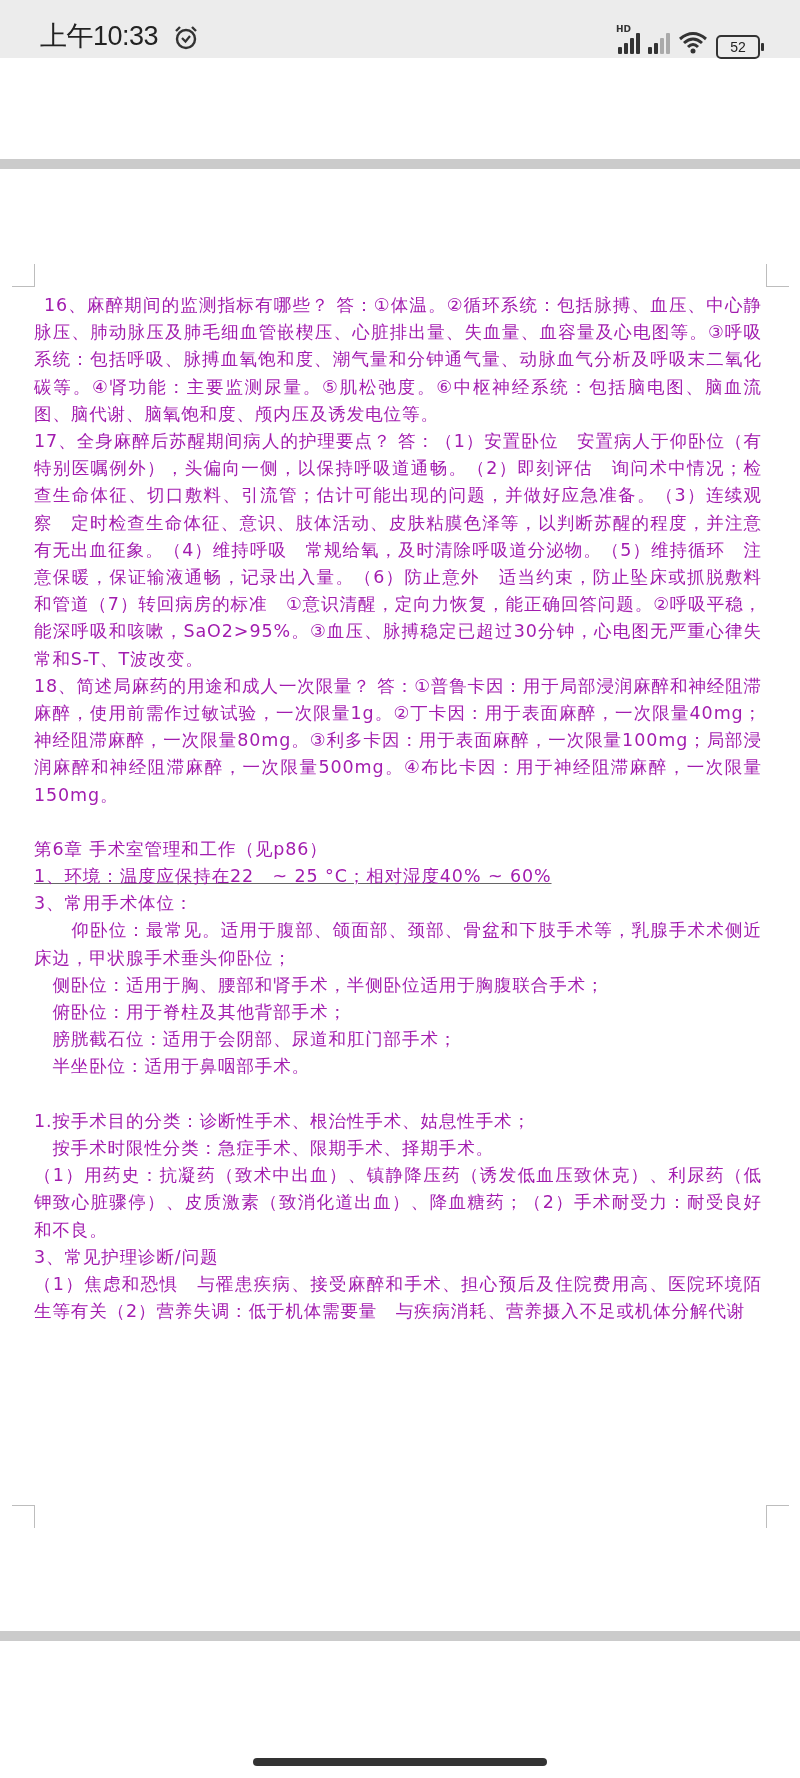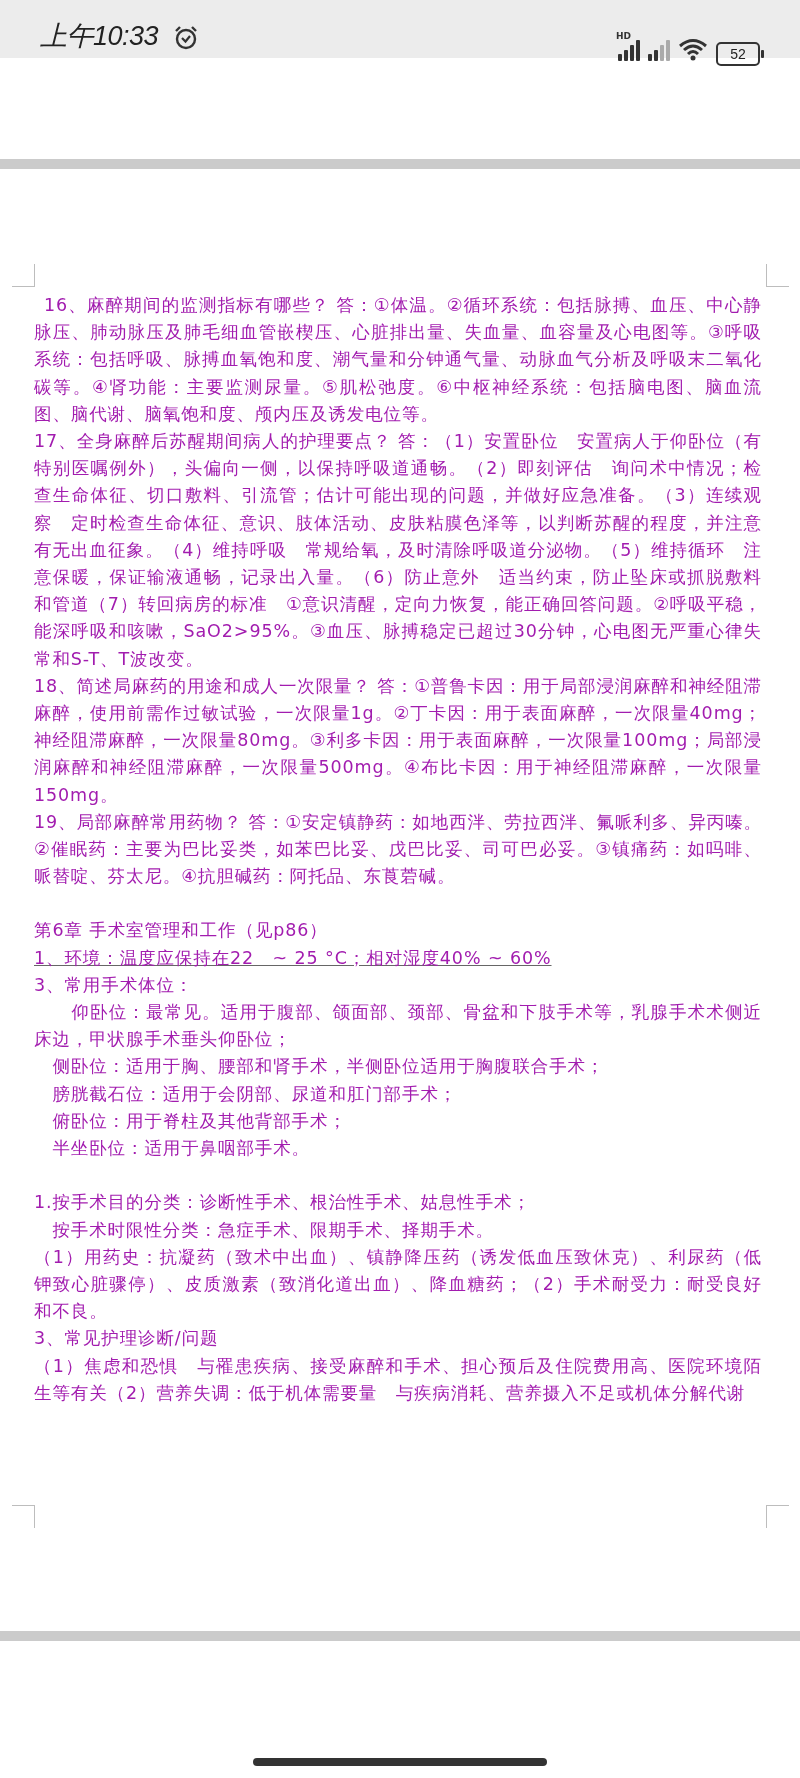--- a/index.html
+++ b/index.html
@@ -8,24 +8,24 @@
     background:#ffffff;
     font-family:"DejaVu Sans","Liberation Sans",sans-serif;
     color:#1e1e1e;
   }
   .statusbar {
     position:absolute; left:0; top:0; width:800px; height:58px;
     background:#ececec;
   }
   .sb-time {
     position:absolute; left:40px; top:18px; font-size:27px; color:#222;
-    font-family:"Liberation Sans","DejaVu Sans",sans-serif; letter-spacing:-0.5px;font-style:italic;
+    font-family:"Liberation Sans","DejaVu Sans",sans-serif; letter-spacing:-0.5px;
   }
   .sb-alarm { position:absolute; left:173px; top:25px; width:26px; height:26px; }
-  .sb-right { position:absolute; right:40px; top:37px; height:26px; display:flex; align-items:center; gap:8px; }
+  .sb-right { position:absolute; right:40px; top:30px; height:26px; display:flex; align-items:center; gap:8px; }
   .sig { display:flex; align-items:flex-end; gap:2px; height:22px; position:relative; }
   .sig span { display:block; width:4px; background:#333; border-radius:1px; }
   .sig.dim span:nth-child(3), .sig.dim span:nth-child(4) { background:#aaa; }
   .hd { position:absolute; left:-2px; top:-8px; font-size:9px; font-weight:bold; color:#333; }
   .battery {
     width:40px; height:20px; border:2px solid #333; border-radius:5px;
     font-size:14px; text-align:center; line-height:20px; color:#222; position:relative;
     font-family:"Liberation Sans",sans-serif;
     margin-top:8px;
   }
@@ -83,30 +83,29 @@
 
 <div class="corner" style="left:12px; top:264px; border-right-width:1px; border-bottom-width:1px;"></div>
 <div class="corner" style="left:766px; top:264px; border-left-width:1px; border-bottom-width:1px;"></div>
 <div class="corner" style="left:12px; top:1505px; border-right-width:1px; border-top-width:1px;"></div>
 <div class="corner" style="left:766px; top:1505px; border-left-width:1px; border-top-width:1px;"></div>
 
 <div class="page">
   <p class="p" style="text-indent:10px;">16、麻醉期间的监测指标有哪些？  答：①体温。②循环系统：包括脉搏、血压、中心静脉压、肺动脉压及肺毛细血管嵌楔压、心脏排出量、失血量、血容量及心电图等。③呼吸系统：包括呼吸、脉搏血氧饱和度、潮气量和分钟通气量、动脉血气分析及呼吸末二氧化碳等。④肾功能：主要监测尿量。⑤肌松弛度。⑥中枢神经系统：包括脑电图、脑血流图、脑代谢、脑氧饱和度、颅内压及诱发电位等。</p>
   <p class="p">17、全身麻醉后苏醒期间病人的护理要点？  答：（1）安置卧位　安置病人于仰卧位（有特别医嘱例外），头偏向一侧，以保持呼吸道通畅。（2）即刻评估　询问术中情况；检查生命体征、切口敷料、引流管；估计可能出现的问题，并做好应急准备。（3）连续观察　定时检查生命体征、意识、肢体活动、皮肤粘膜色泽等，以判断苏醒的程度，并注意有无出血征象。（4）维持呼吸　常规给氧，及时清除呼吸道分泌物。（5）维持循环　注意保暖，保证输液通畅，记录出入量。（6）防止意外　适当约束，防止坠床或抓脱敷料和管道（7）转回病房的标准　①意识清醒，定向力恢复，能正确回答问题。②呼吸平稳，能深呼吸和咳嗽，SaO2&gt;95%。③血压、脉搏稳定已超过30分钟，心电图无严重心律失常和S-T、T波改变。</p>
   <p class="p">18、简述局麻药的用途和成人一次限量？  答：①普鲁卡因：用于局部浸润麻醉和神经阻滞麻醉，使用前需作过敏试验，一次限量1g。②丁卡因：用于表面麻醉，一次限量40mg；神经阻滞麻醉，一次限量80mg。③利多卡因：用于表面麻醉，一次限量100mg；局部浸润麻醉和神经阻滞麻醉，一次限量500mg。④布比卡因：用于神经阻滞麻醉，一次限量150mg。</p>
-  <p class="p">19、局部麻醉常用药物？  答：①安定镇静药：如地西泮、劳拉西泮、氟哌利多、异丙嗪。②催眠药：主要为巴比妥类，如苯巴比妥、戊巴比妥、司可巴必妥。③镇痛药：如吗啡、哌替啶、芬太尼。④抗胆碱药：阿托品、东莨菪碱。</p>
   <div class="blank"></div>
 
   <p class="p">第6章  手术室管理和工作（见p86）</p>
   <p class="p ul">1、环境：温度应保持在22　~ 25  °C；相对湿度40% ~ 60%</p>
   <p class="p">3、常用手术体位：</p>
   <p class="p">　　仰卧位：最常见。适用于腹部、颌面部、颈部、骨盆和下肢手术等，乳腺手术术侧近床边，甲状腺手术垂头仰卧位；</p>
   <p class="p">　侧卧位：适用于胸、腰部和肾手术，半侧卧位适用于胸腹联合手术；</p>
+  <p class="p">　俯卧位：用于脊柱及其他背部手术；</p>
   <p class="p">　膀胱截石位：适用于会阴部、尿道和肛门部手术；</p>
-  <p class="p">　俯卧位：用于脊柱及其他背部手术；</p>
   <p class="p">　半坐卧位：适用于鼻咽部手术。</p>
   <div class="blank"></div>
 
   <p class="p">1.按手术目的分类：诊断性手术、根治性手术、姑息性手术；</p>
   <p class="p">　按手术时限性分类：急症手术、限期手术、择期手术。</p>
   <p class="p">（1）用药史：抗凝药（致术中出血）、镇静降压药（诱发低血压致休克）、利尿药（低钾致心脏骤停）、皮质激素（致消化道出血）、降血糖药；（2）手术耐受力：耐受良好和不良。</p>
   <p class="p">3、常见护理诊断/问题</p>
   <p class="p">（1）焦虑和恐惧　与罹患疾病、接受麻醉和手术、担心预后及住院费用高、医院环境陌生等有关（2）营养失调：低于机体需要量　与疾病消耗、营养摄入不足或机体分解代谢</p>
 </div>
 

